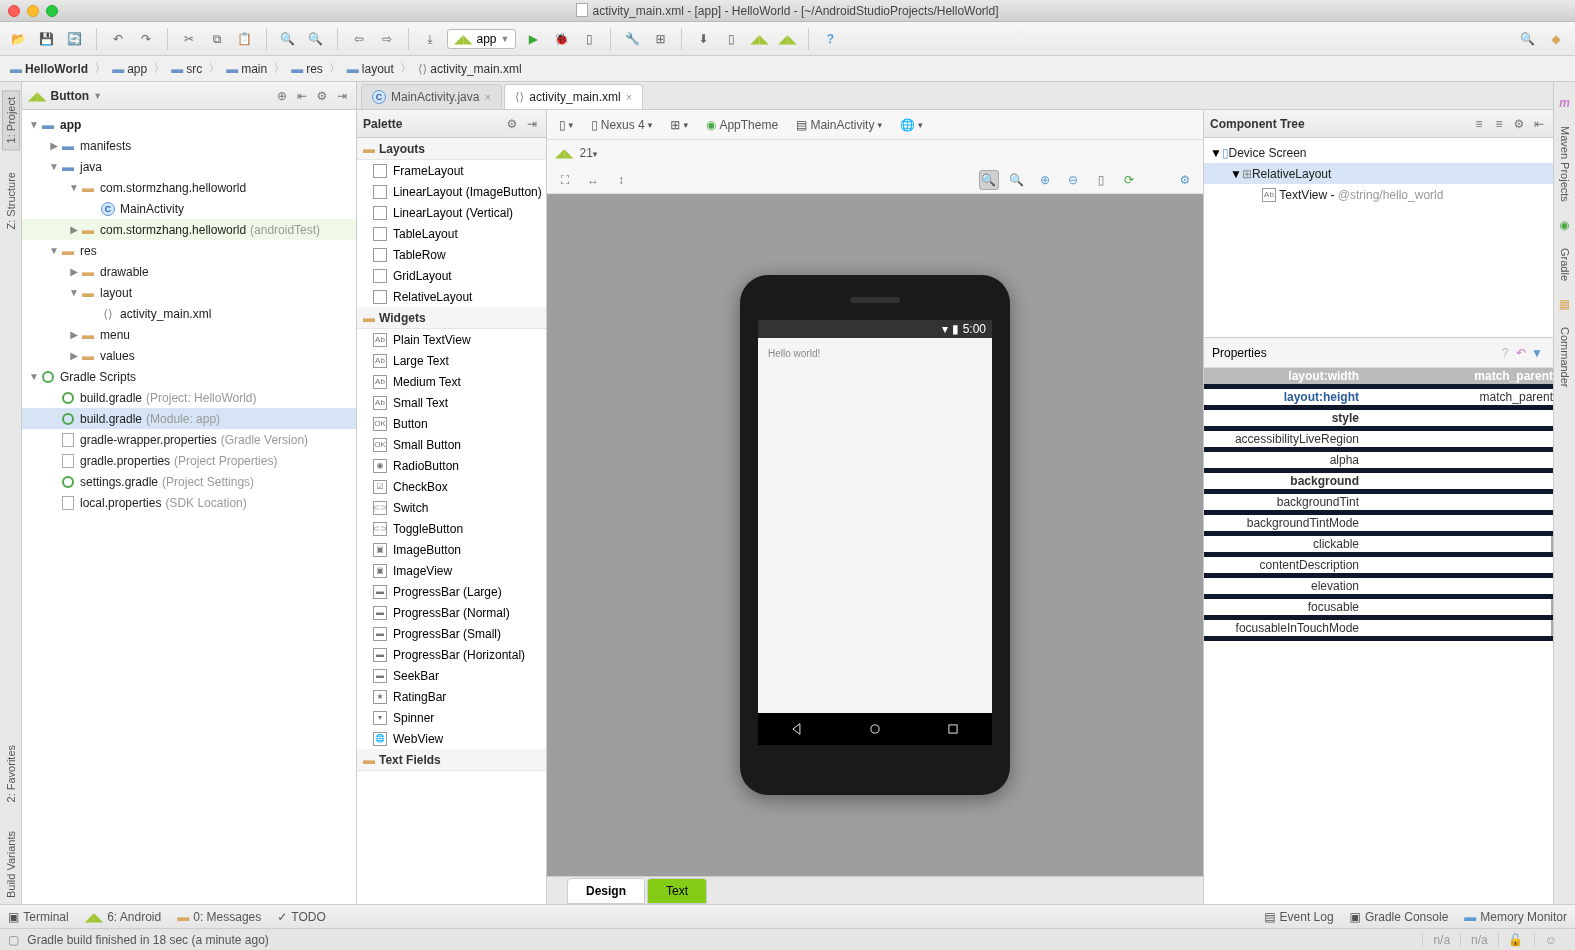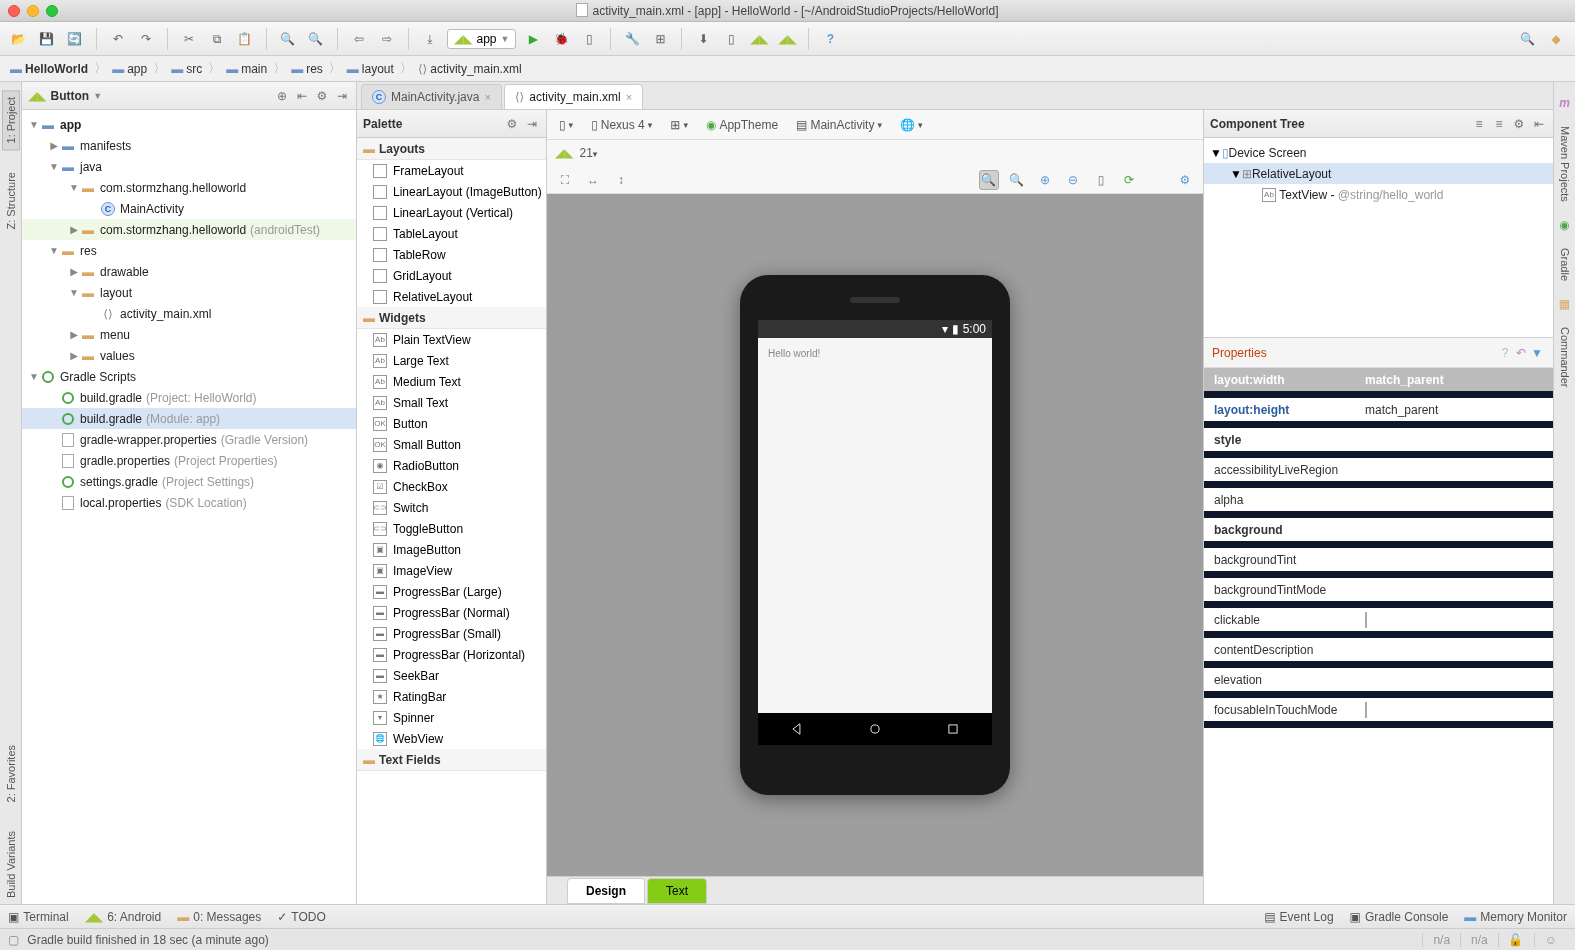--- a/index.html
+++ b/index.html
@@ -77,21 +77,21 @@
 .design-tabs { height:28px; background:#e8e8e8; border-top:1px solid #ccc; display:flex; align-items:flex-end; padding-left:20px; }
 .ds-tab { padding:5px 18px; border:1px solid #ccc; background:#84cc16; border-radius:4px 4px 0 0; margin-right:2px; cursor:pointer; }
 .ds-tab.active { background:#fff; font-weight:bold; }
 .right-panel { width:350px; background:#fff; border-left:1px solid #ccc; display:flex; flex-direction:column; }
 .comp-tree { flex:0 0 200px; border-bottom:1px solid #ccc; overflow:auto; padding:4px 0; }
 .ct-row { display:flex; align-items:center; height:21px; cursor:default; }
 .ct-row.sel { background:#d6e4f5; }
 .props-panel { flex:1; display:flex; flex-direction:column; overflow:hidden; }
 .props-hdr { height:30px; display:flex; align-items:center; padding:0 8px; border-bottom:1px solid #ddd; background:#f5f5f5; }
 .props-table { flex:1; overflow-y:auto; }
-.prop-row { display:flex; height:30px; border-bottom:7px solid #0f172a; align-items:center; }
+.prop-row { display:flex; height:21px; border-bottom:5px solid #0f172a; align-items:center;text-align:right; }
 .prop-row.hdr-row { background:#bbb; color:#fff; font-weight:bold; }
 .prop-name { width:155px; padding-left:10px; color:#333; overflow:hidden; text-overflow:ellipsis; }
 .prop-name.bold { font-weight:bold; }
 .prop-name.blue { color:#2d5d9e; font-weight:bold; }
 .prop-val { flex:1; padding-left:6px; color:#333; }
 .prop-row.hdr-row .prop-name, .prop-row.hdr-row .prop-val { color:#fff; }
 .chk { width:12px; height:12px; border:1px solid #aaa; background:#fff; }
 .bottom-bar { height:24px; background:linear-gradient(#f2f2f2,#e5e5e5); border-top:1px solid #ccc; display:flex; align-items:center; padding:0 8px; gap:16px; font-size:11px; color:#555; }
 .bb-item { display:flex; align-items:center; gap:4px; cursor:pointer; }
 .bb-spacer { flex:1; }
@@ -561,21 +561,21 @@
             </div>
           <div class="ct-row sel" style="padding-left:26px">
               <span class="arrow">▼</span>
               <span class="ic" style="color:#888">⊞</span>
               <span class="label">RelativeLayout</span>
             </div>
           <div class="ct-row" style="padding-left:58px"><span class="pal-ic">Ab</span>&nbsp;<span class="label">TextView</span>&nbsp;-&nbsp;<span class="hint" style="margin:0">@string/hello_world</span></div>
         </div>
         <div class="props-panel">
           <div class="props-hdr">
-            <span style="font-weight:normal;color:#c2410c">Properties</span>
+            <span style="font-weight:normal;color:#000000">Properties</span>
             <div class="hdr-spacer"></div>
             <div class="hdr-ic" style="color:#bbb">?</div>
             <div class="hdr-ic" style="color:#c97fc9">↶</div>
             <div class="hdr-ic" style="color:#5b9bd5">▼</div>
           </div>
           <div class="props-table">
             <div class="prop-row hdr-row">
               <div class="prop-name">layout:width</div>
               <div class="prop-val">match_parent</div>
             </div>
@@ -614,20 +614,24 @@
                 </div>
                 <div class="prop-row">
                   <div class="prop-name">contentDescription</div>
                   <div class="prop-val"></div>
                 </div>
                 <div class="prop-row">
                   <div class="prop-name">elevation</div>
                   <div class="prop-val"></div>
                 </div>
                 <div class="prop-row">
+                  <div class="prop-name">focusable</div>
+                  <div class="prop-val"><span class="chk"></span></div>
+                </div>
+                <div class="prop-row">
                   <div class="prop-name">focusableInTouchMode</div>
                   <div class="prop-val"><span class="chk"></span></div>
                 </div>
               </div>
           </div>
         </div>
       </div>
     </div>
   </div>
 

